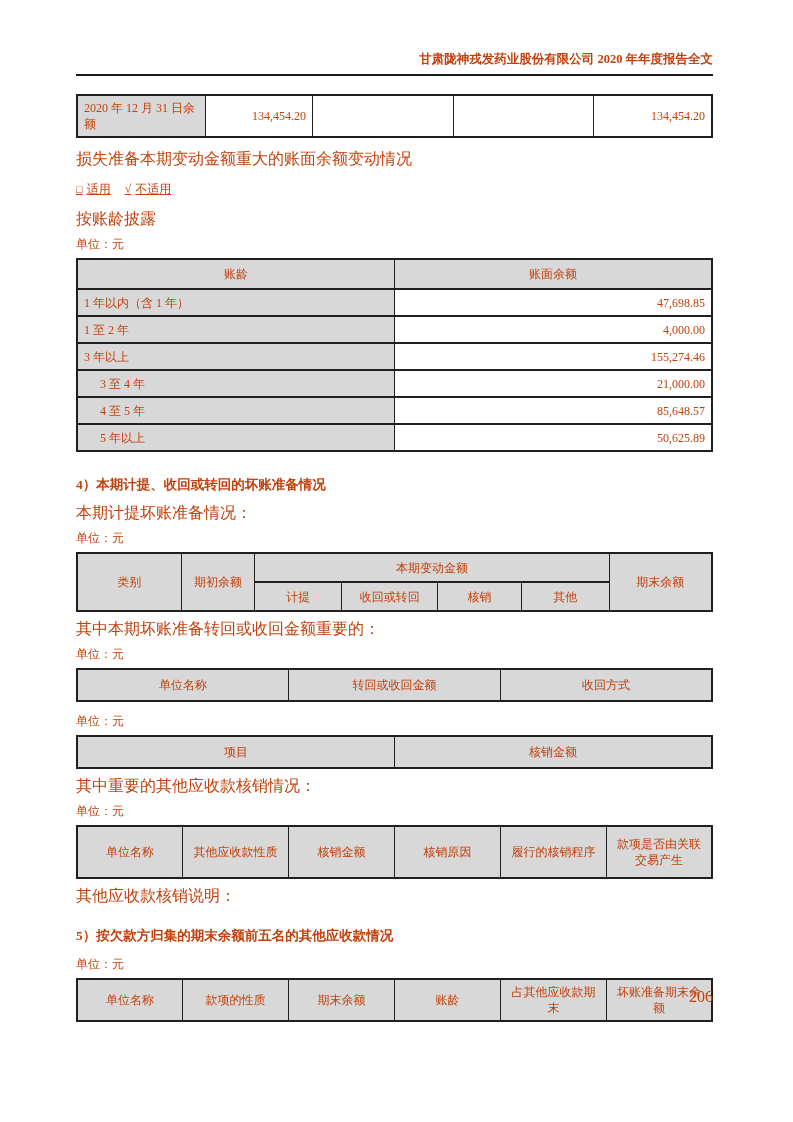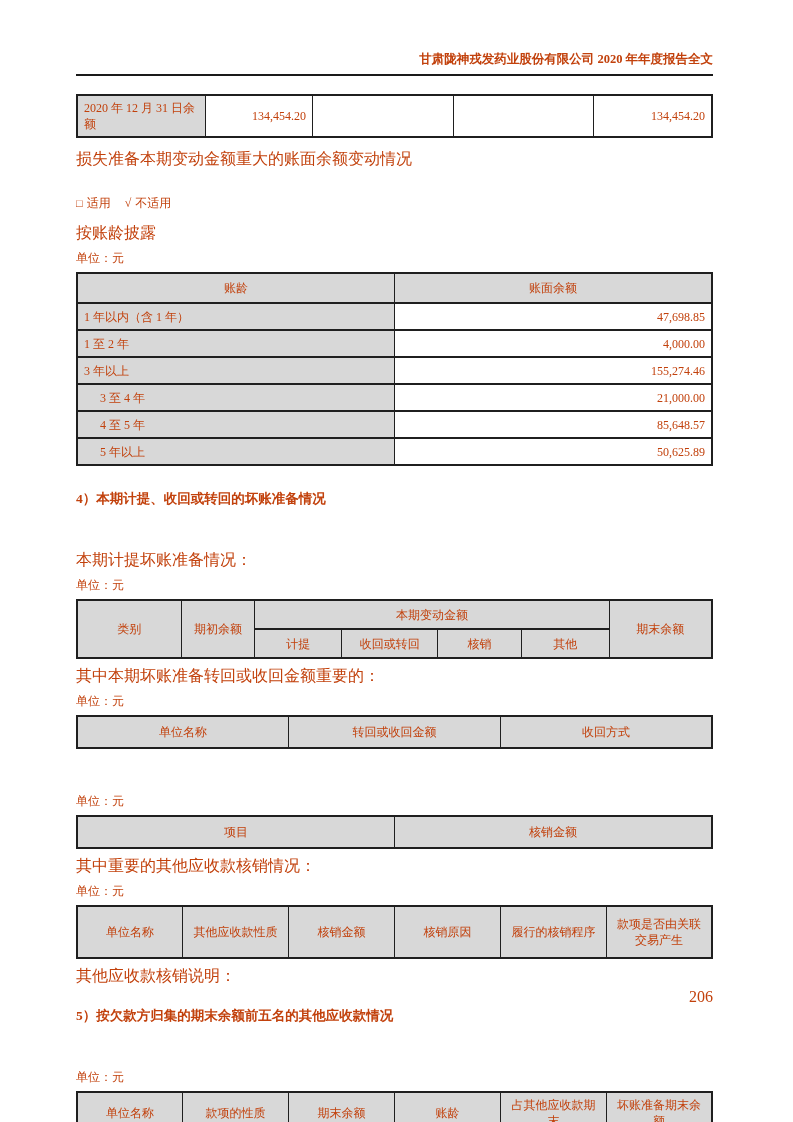--- a/index.html
+++ b/index.html
@@ -40,21 +40,21 @@
   }
   .hdr { background:#d8d8d8; text-align:center; }
   .lbl { background:#d8d8d8; text-align:left; }
   .num { background:#fff; text-align:right; }
   .indent { padding-left:22px; }
 
   .carryover-table { margin-top:18px; }
   .carryover-table td { height:27px; }
 
   .para { font-size:16px; line-height:15px; margin-top:13px; }
-  .check-line { font-size:12px; margin-top:29px; }
+  .check-line { font-size:12px; margin-top:15px;text-decoration:underline; }
   .check-line .box { font-size:11px; margin-right:4px; }
   .check-line .tick { margin:0 4px 0 14px; }
 
   .unit-line { font-size:12px; margin-top:10px; }
 
   .aging-table { margin-top:5px; }
   .aging-table th { height:30px; }
   .aging-table td { height:27px; }
 
   .sec-heading { font-size:13.5px; font-weight:bold; margin-top:24px; }
@@ -65,21 +65,21 @@
   .simple-table { margin-top:5px; }
   .simple-table th { height:32px; }
 
   .writeoff-table { margin-top:5px; }
   .writeoff-table th { height:52px; }
 
   .top5-table { margin-top:5px; }
   .top5-table th { height:33px; }
 
   .gap-sm { margin-top:9px; }
-  .gap-lg { margin-top:44px; }
+  .gap-lg { margin-top:11px; }
 
   .page-number {
     position:absolute;
     top:988px; right:80px;
     font-size:16px;
   }
 </style>
 </head>
 <body>
 

